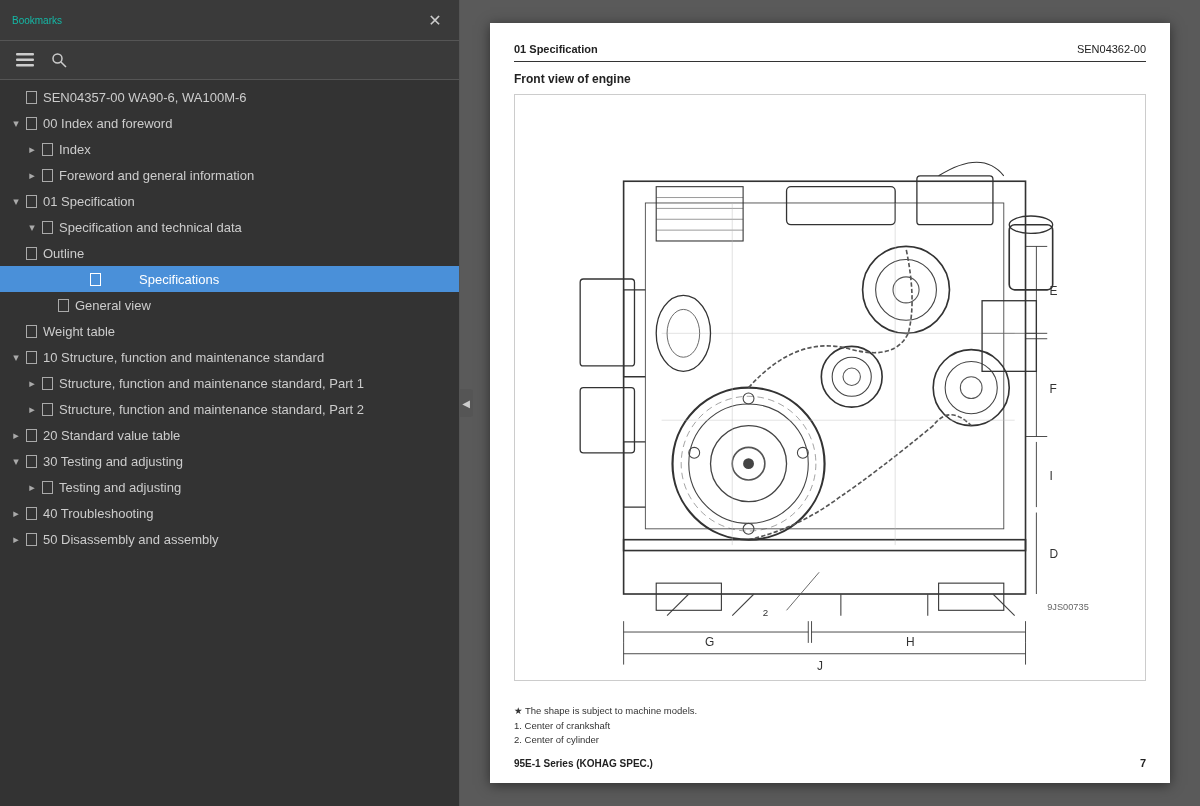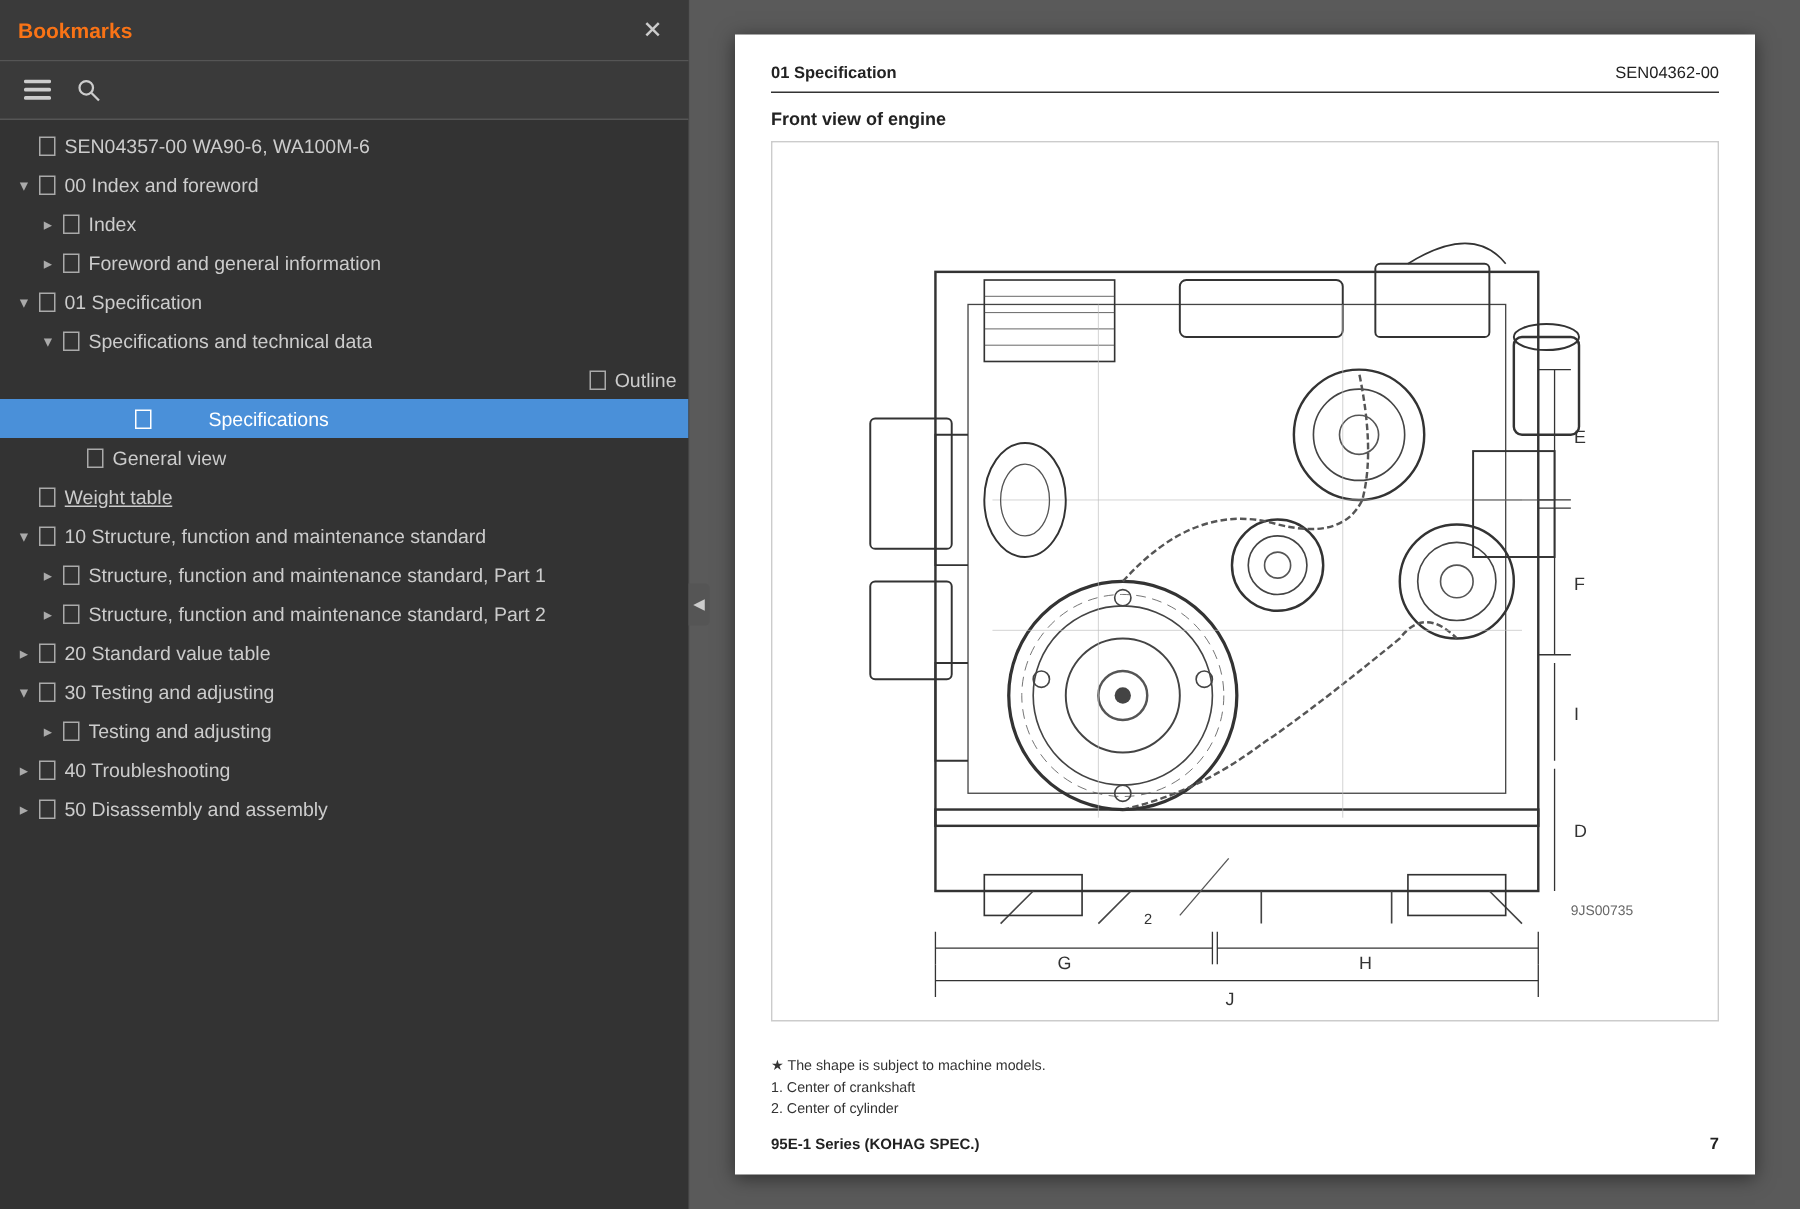--- a/index.html
+++ b/index.html
@@ -19,23 +19,23 @@
     #panel-header {
       display: flex;
       align-items: center;
       justify-content: space-between;
       padding: 8px 12px;
       background: #3a3a3a;
       border-bottom: 1px solid #555;
     }
 
     #panel-title {
-      color: #f97316;
-      font-size: 14px;
-      font-weight: 700;
+      color: #14b8a6;
+      font-size: 10px;
+      font-weight: 400;
     }
 
     #close-btn {
       color: #cccccc;
       cursor: pointer;
       font-size: 16px;
       width: 24px;
       height: 24px;
       display: flex; align-items: center; justify-content: center;
       border-radius: 3px;
@@ -241,38 +241,38 @@
         <span style="font-size: 13px; overflow: hidden; text-overflow: ellipsis; white-space: nowrap;">Foreword and general information</span>
       </div>
       <div class="bm-item" style="padding-left: 8px;">
         <span style="width: 16px; height: 16px; margin-right: 2px; flex-shrink: 0; display: inline-flex; align-items: center; justify-content: center; font-size: 11px; color: rgb(170, 170, 170);">▾</span>
         <span style="width: 11px; height: 13px; border: 1.5px solid rgb(170, 170, 170); display: inline-block; margin-right: 6px; flex-shrink: 0; position: relative;"></span>
         <span style="font-size: 13px; overflow: hidden; text-overflow: ellipsis; white-space: nowrap;">01 Specification</span>
       </div>
       <div class="bm-item" style="padding-left: 24px;">
         <span style="width: 16px; height: 16px; margin-right: 2px; flex-shrink: 0; display: inline-flex; align-items: center; justify-content: center; font-size: 11px; color: rgb(170, 170, 170);">▾</span>
         <span style="width: 11px; height: 13px; border: 1.5px solid rgb(170, 170, 170); display: inline-block; margin-right: 6px; flex-shrink: 0; position: relative;"></span>
-        <span style="font-size: 13px; overflow: hidden; text-overflow: ellipsis; white-space: nowrap;">Specifications and technical data</span>
-      </div>
-      <div class="bm-item" style=" justify-content: flex-end;">
+        <span style="font-size: 13px; overflow: hidden; text-overflow: ellipsis; white-space: nowrap;">Specification and technical data</span>
+      </div>
+      <div class="bm-item" style="">
         <span style="width: 16px; height: 16px; margin-right: 2px; flex-shrink: 0; display: inline-flex; align-items: center; justify-content: center; font-size: 11px; color: rgb(170, 170, 170);"></span>
         <span style="width: 11px; height: 13px; border: 1.5px solid rgb(170, 170, 170); display: inline-block; margin-right: 6px; flex-shrink: 0; position: relative;"></span>
         <span style="font-size: 13px; overflow: hidden; text-overflow: ellipsis; white-space: nowrap;">Outline</span>
       </div>
       <div class="bm-item selected" style="padding-left: 40px;">
         <span style="width: 16px; height: 16px; margin-right: 2px; flex-shrink: 0; display: inline-flex; align-items: center; justify-content: center; font-size: 11px; color: rgb(170, 170, 170);"></span>
         <span style="width: 11px; height: 13px; border: 1.5px solid rgb(255, 255, 255); display: inline-block; margin-right: 6px; flex-shrink: 0; position: relative;"></span>
         <span style="font-size: 13px; overflow: hidden; text-overflow: ellipsis; white-space: nowrap;">Specifications</span>
       </div>
       <div class="bm-item" style="padding-left: 40px;">
         <span style="width: 16px; height: 16px; margin-right: 2px; flex-shrink: 0; display: inline-flex; align-items: center; justify-content: center; font-size: 11px; color: rgb(170, 170, 170);"></span>
         <span style="width: 11px; height: 13px; border: 1.5px solid rgb(170, 170, 170); display: inline-block; margin-right: 6px; flex-shrink: 0; position: relative;"></span>
         <span style="font-size: 13px; overflow: hidden; text-overflow: ellipsis; white-space: nowrap;">General view</span>
       </div>
-      <div class="bm-item" style=" text-decoration: underline;">
+      <div class="bm-item" style="">
         <span style="width: 16px; height: 16px; margin-right: 2px; flex-shrink: 0; display: inline-flex; align-items: center; justify-content: center; font-size: 11px; color: rgb(170, 170, 170);"></span>
         <span style="width: 11px; height: 13px; border: 1.5px solid rgb(170, 170, 170); display: inline-block; margin-right: 6px; flex-shrink: 0; position: relative;"></span>
         <span style="font-size: 13px; overflow: hidden; text-overflow: ellipsis; white-space: nowrap;">Weight table</span>
       </div>
       <div class="bm-item" style="padding-left: 8px;">
         <span style="width: 16px; height: 16px; margin-right: 2px; flex-shrink: 0; display: inline-flex; align-items: center; justify-content: center; font-size: 11px; color: rgb(170, 170, 170);">▾</span>
         <span style="width: 11px; height: 13px; border: 1.5px solid rgb(170, 170, 170); display: inline-block; margin-right: 6px; flex-shrink: 0; position: relative;"></span>
         <span style="font-size: 13px; overflow: hidden; text-overflow: ellipsis; white-space: nowrap;">10 Structure, function and maintenance standard</span>
       </div>
       <div class="bm-item" style="padding-left: 24px;">

